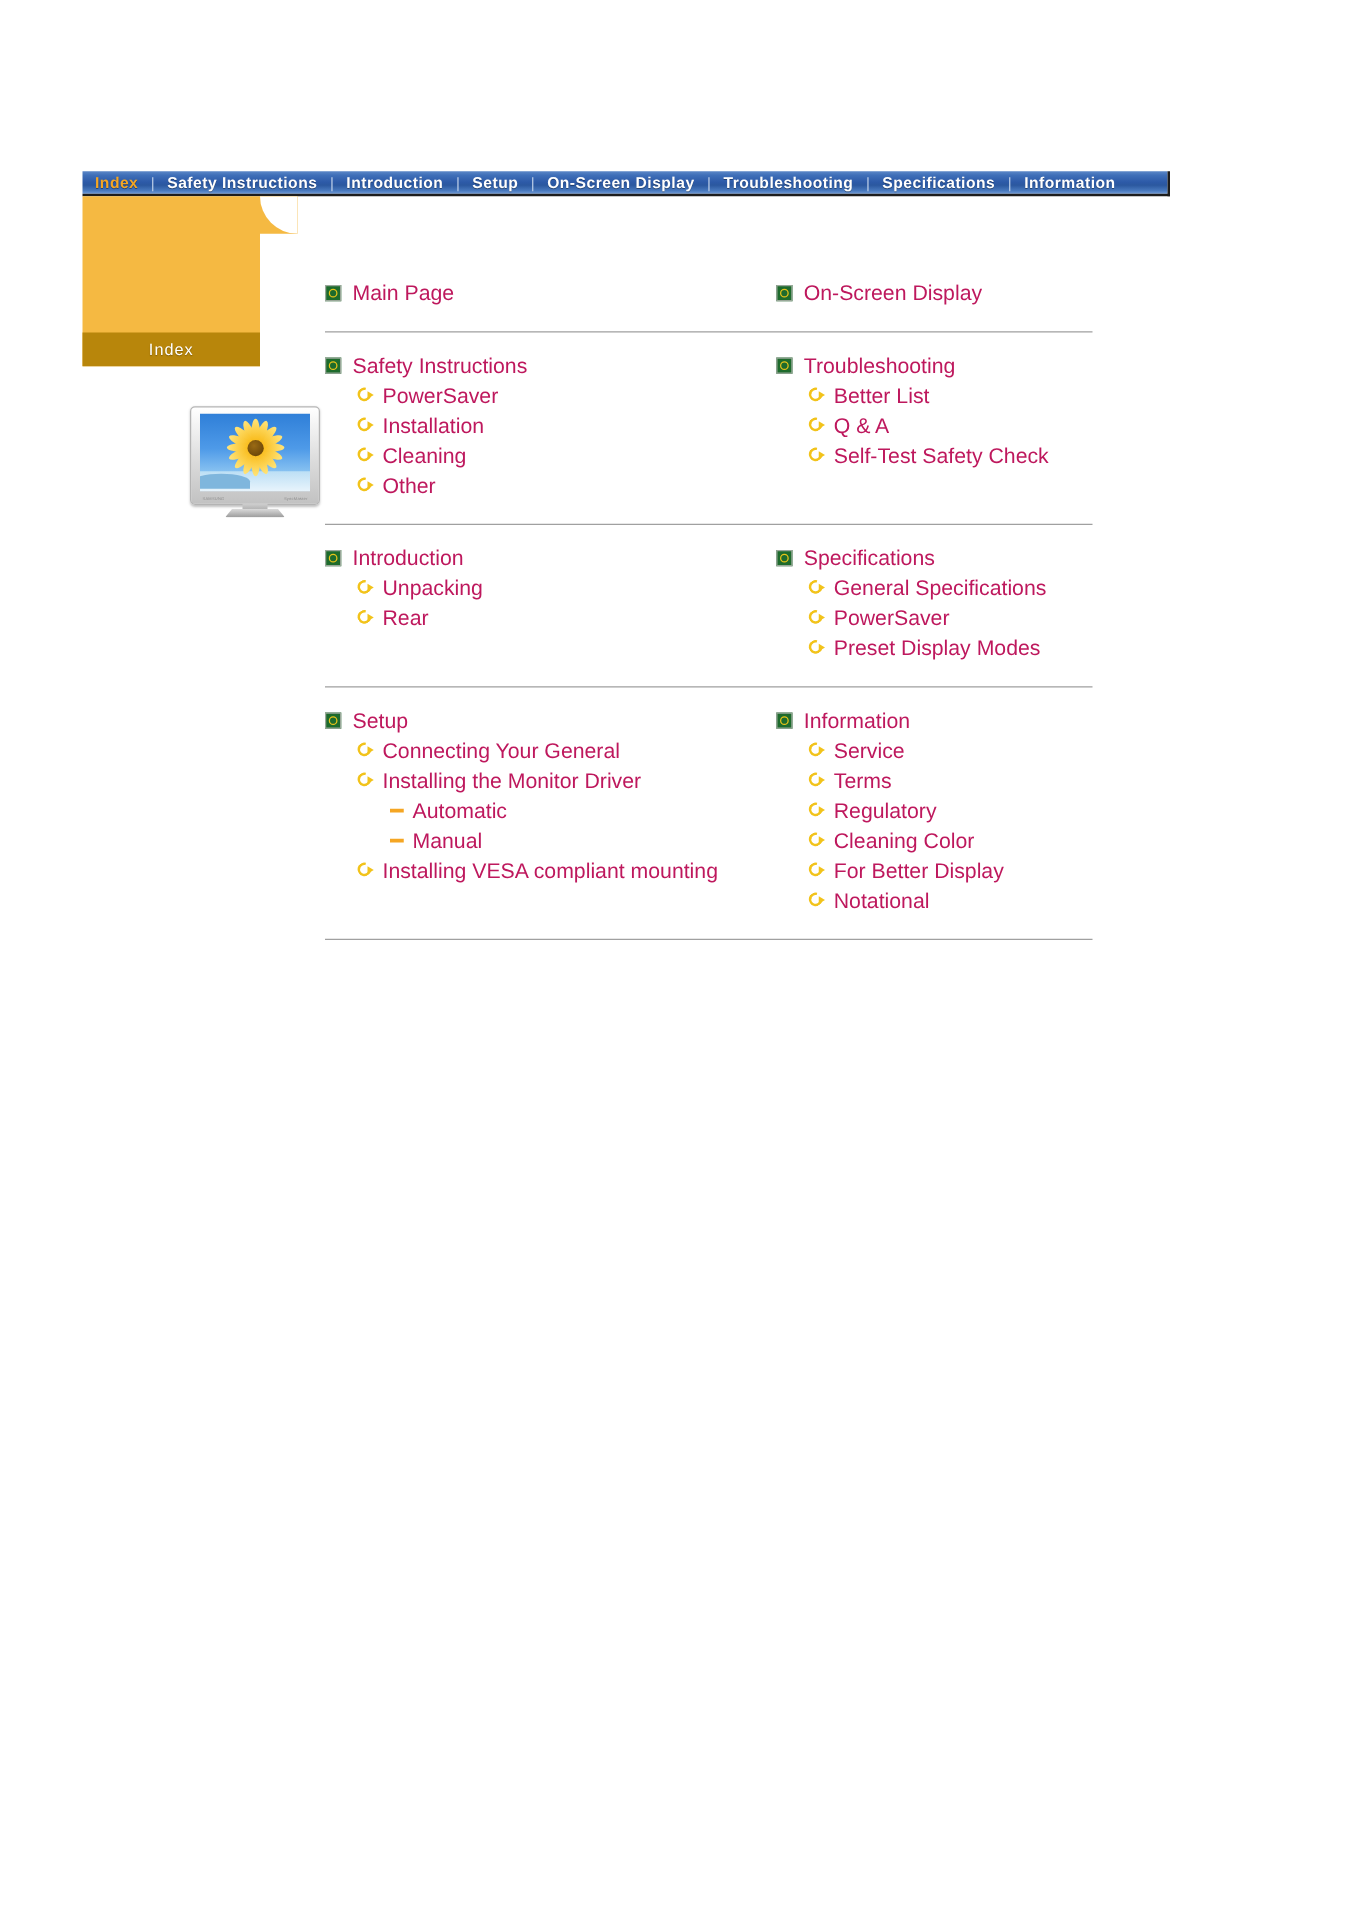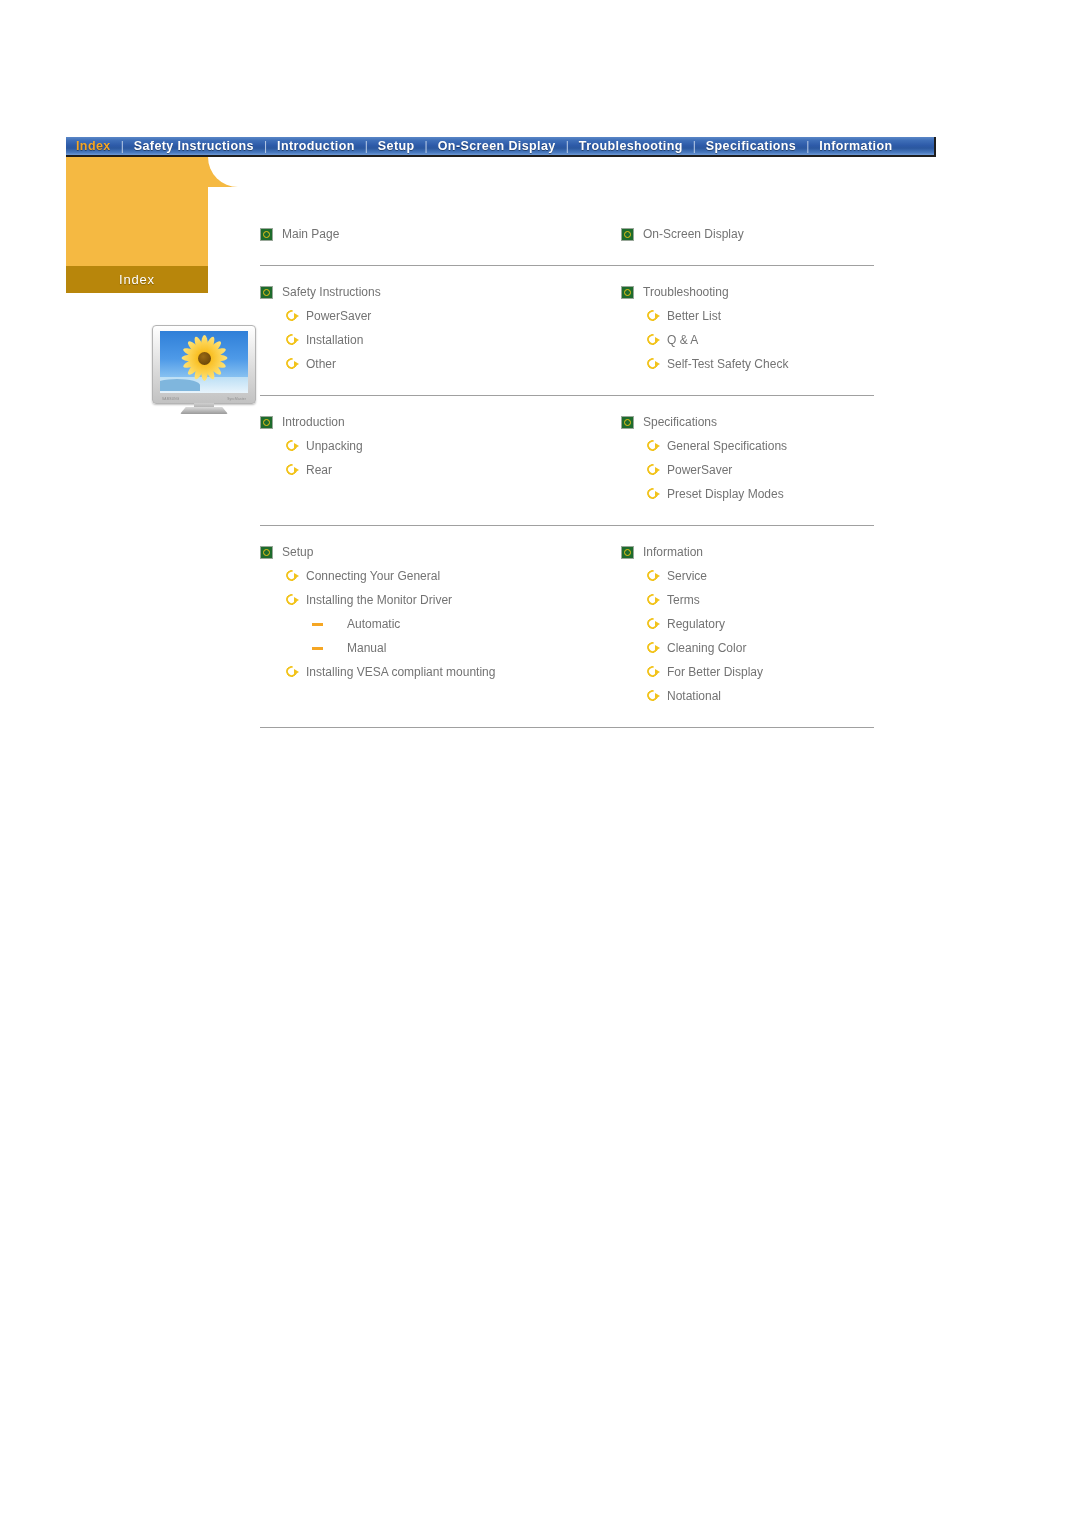--- a/index.html
+++ b/index.html
@@ -221,28 +221,28 @@
     display: flex;
     align-items: center;
     height: 24px;
     white-space: nowrap;
   }
   .entry.lvl1 { padding-left: 0px; }
   .entry.lvl2 { padding-left: 26px; }
   .entry.lvl3 { padding-left: 52px; }
 
   .entry .label {
-    color: #737373;
-    font-size: 12px;
+    color: #be185d;
+    font-size: 17px;
     cursor: pointer;
     line-height: 1;
   }
   .entry.lvl1 .label { margin-left: 9px; }
   .entry.lvl2 .label { margin-left: 8px; }
-  .entry.lvl3 .label { margin-left: 24px; }
+  .entry.lvl3 .label { margin-left: 7px; }
 
   
   .ico-green {
     position: relative;
     width: 13px;
     height: 13px;
     flex: 0 0 13px;
     background: #1d6b2c;
     border: 1px solid #9aa89a;
     box-sizing: border-box;
@@ -379,20 +379,24 @@
         <div class="entry lvl2">
           <span class="ico-arrow"></span>
           <span class="label">PowerSaver</span>
         </div>
         <div class="entry lvl2">
           <span class="ico-arrow"></span>
           <span class="label">Installation</span>
         </div>
         <div class="entry lvl2">
           <span class="ico-arrow"></span>
+          <span class="label">Cleaning</span>
+        </div>
+        <div class="entry lvl2">
+          <span class="ico-arrow"></span>
           <span class="label">Other</span>
         </div>
       </div>
       <div class="col right">
         <div class="entry lvl1">
           <span class="ico-green"></span>
           <span class="label">Troubleshooting</span>
         </div>
         <div class="entry lvl2">
           <span class="ico-arrow"></span>

